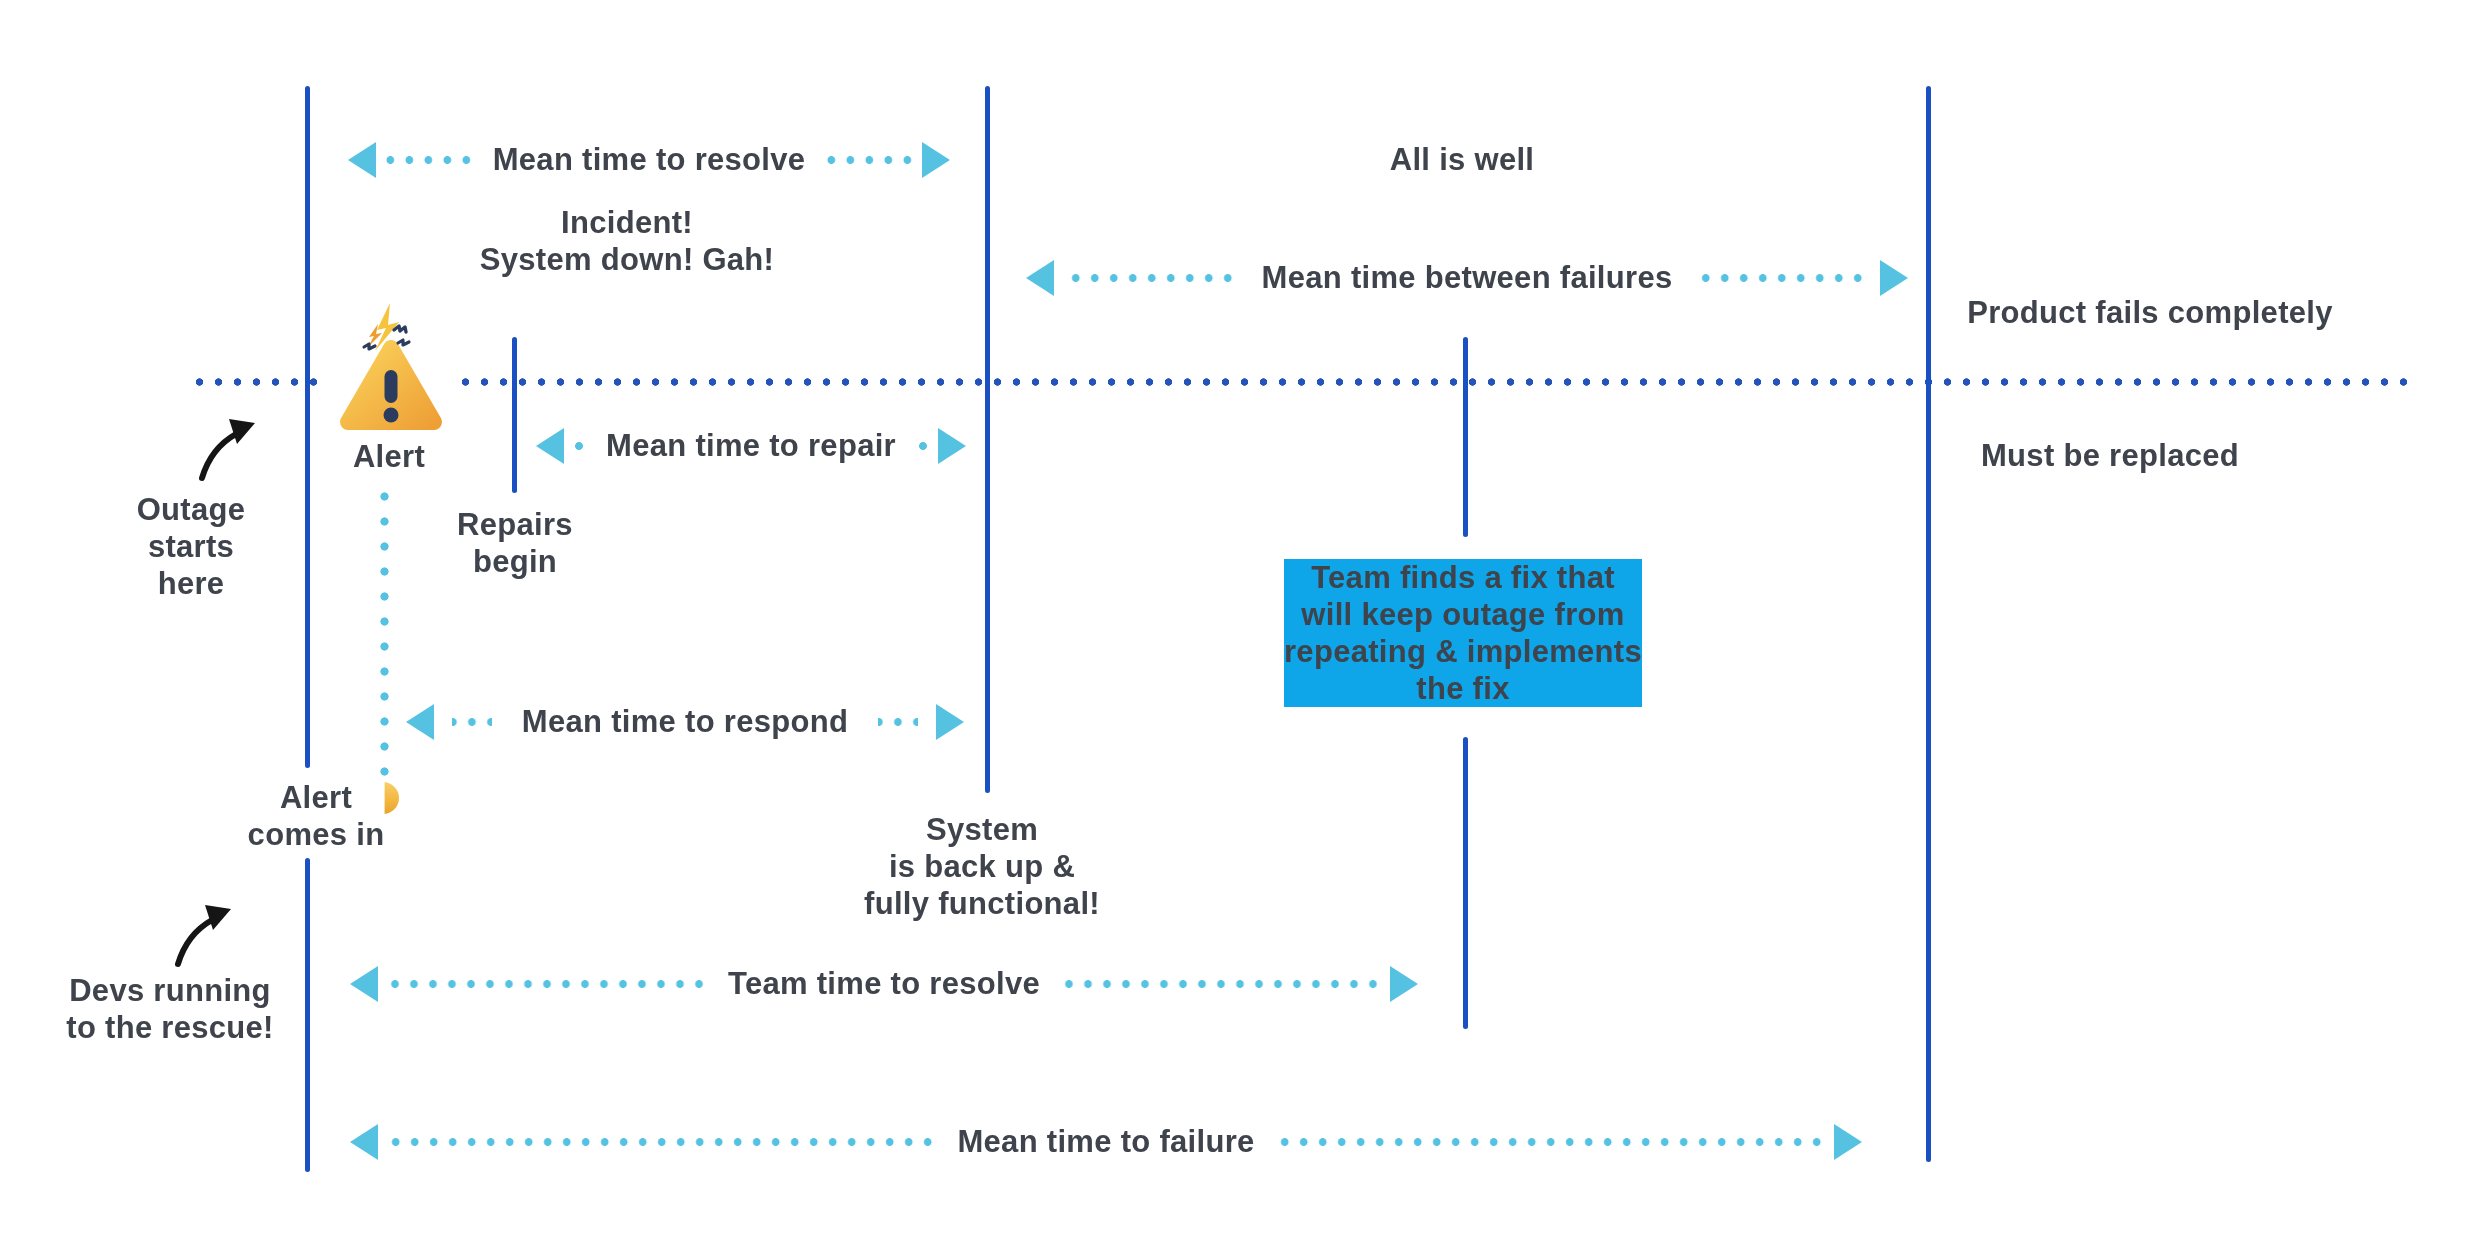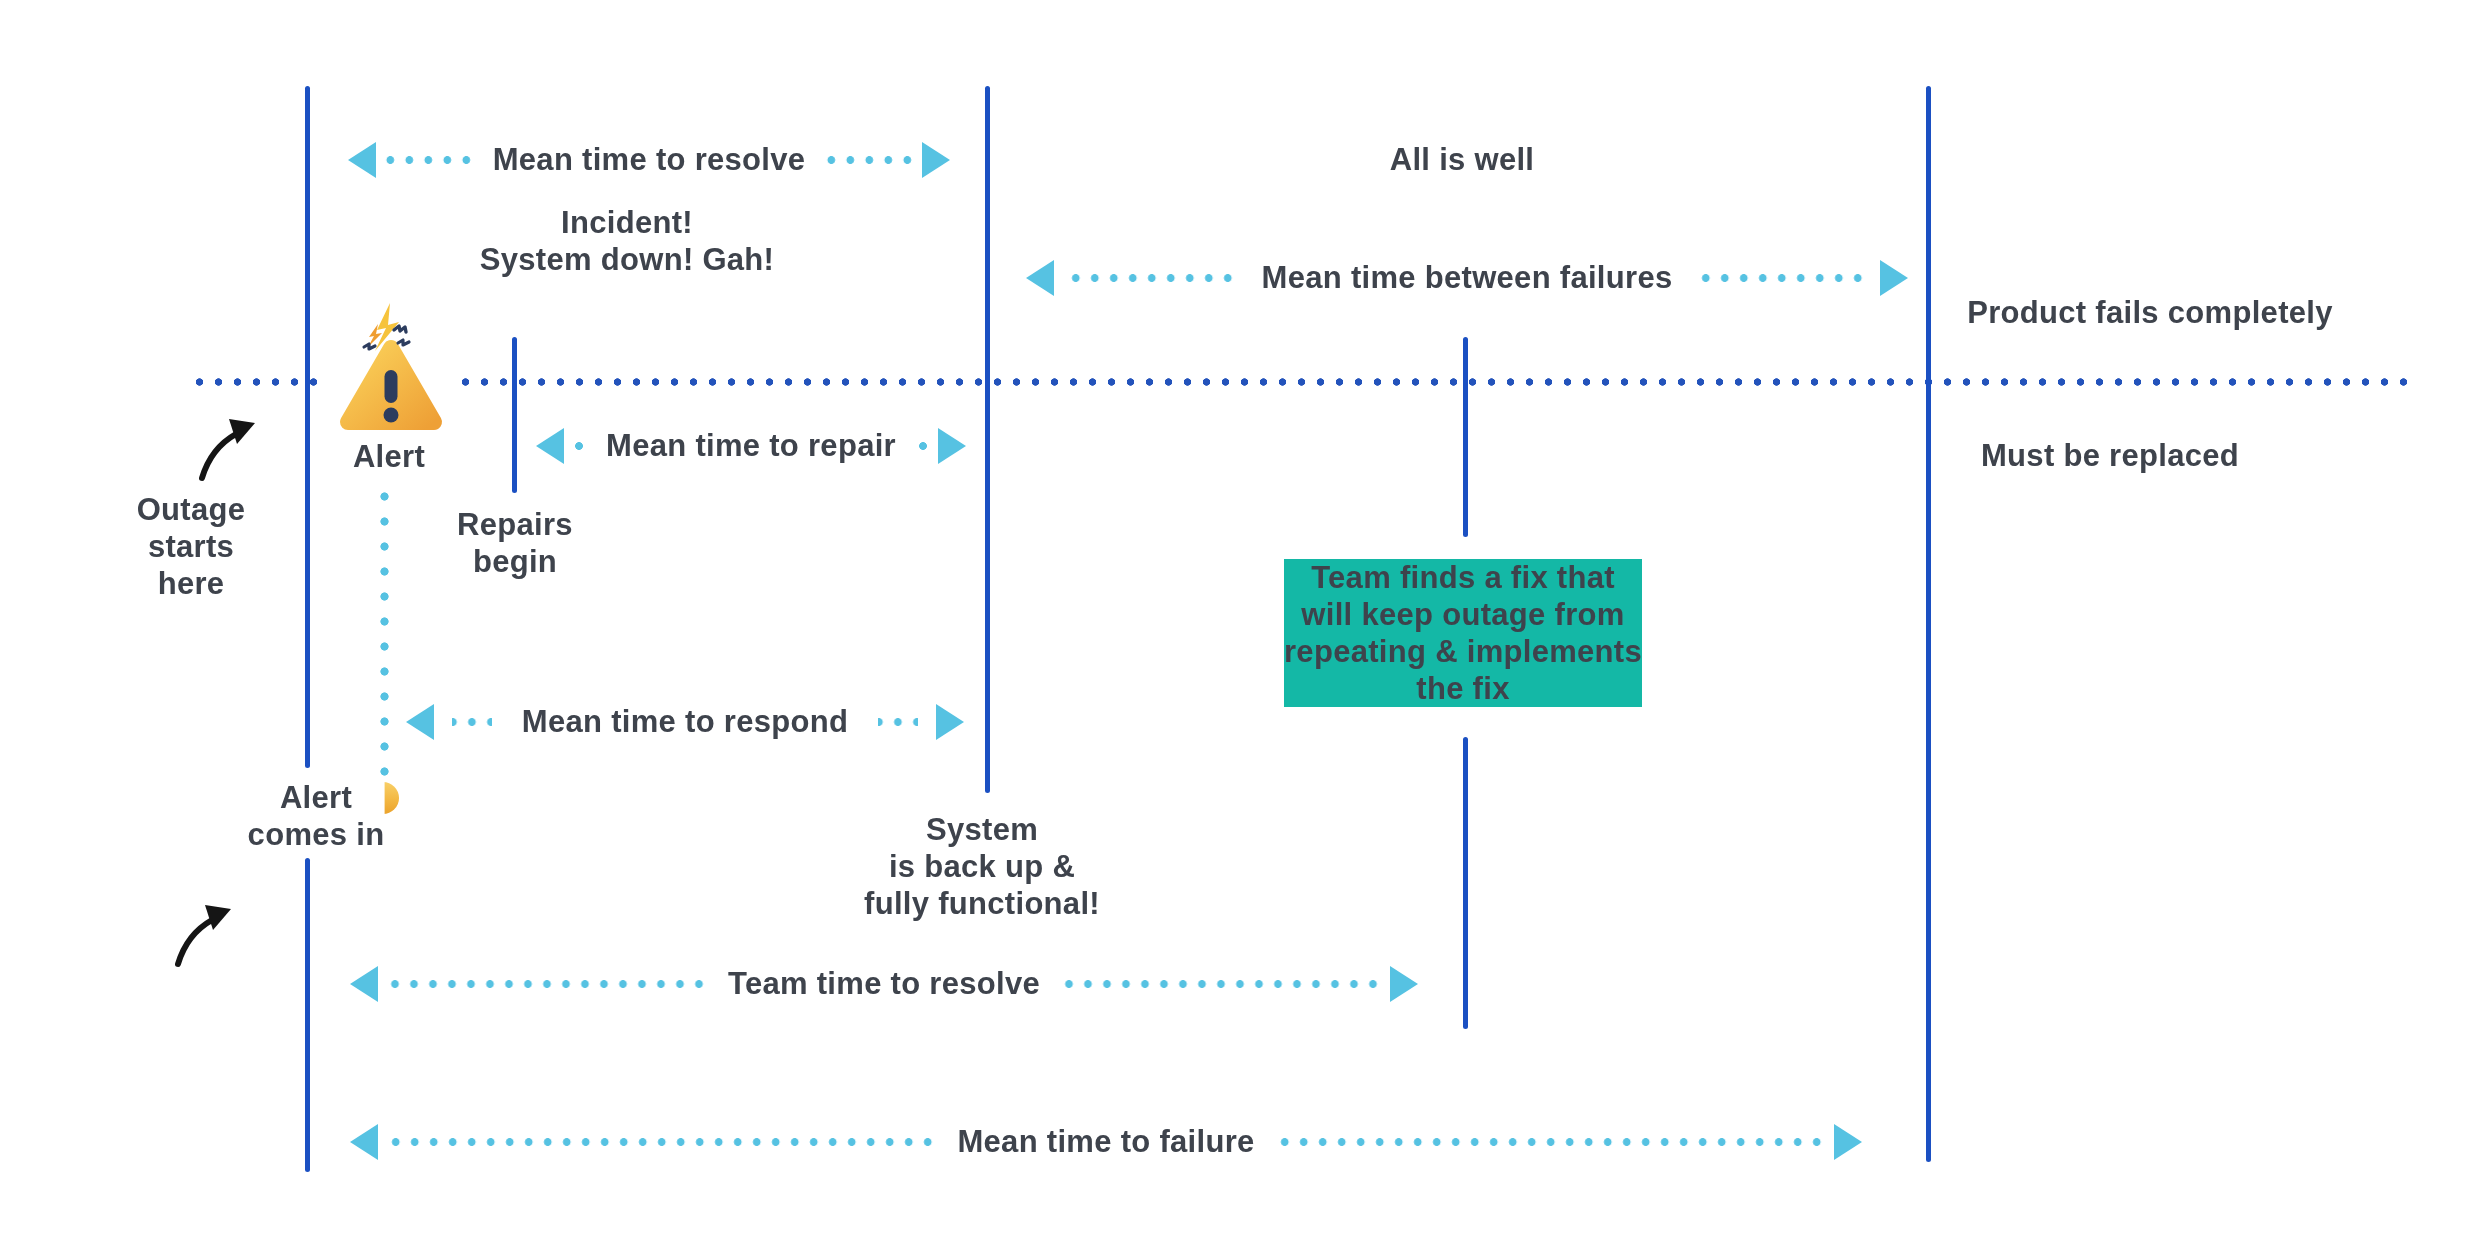--- a/index.html
+++ b/index.html
@@ -188,21 +188,25 @@
     <div>Alert</div>
     <div>comes in</div>
   </div>
 
   <div class="note" style="left:982px;top:811px;">
     <div>System</div>
     <div>is back up &amp;</div>
     <div>fully functional!</div>
   </div>
 
-  <div class="note" style="left:1463px;top:559px;background:#14b8a6;">
+  <div class="note" style="left:1463px;top:559px;background:#0ea5e9;">
     <div>Team finds a fix that</div>
     <div>will keep outage from</div>
     <div>repeating &amp; implements</div>
     <div>the fix</div>
   </div>
 
+  <div class="note" style="left:170px;top:972px;">
+    <div>Devs running</div>
+    <div>to the rescue!</div>
+  </div>
 
 </div>
 
 </body></html>

